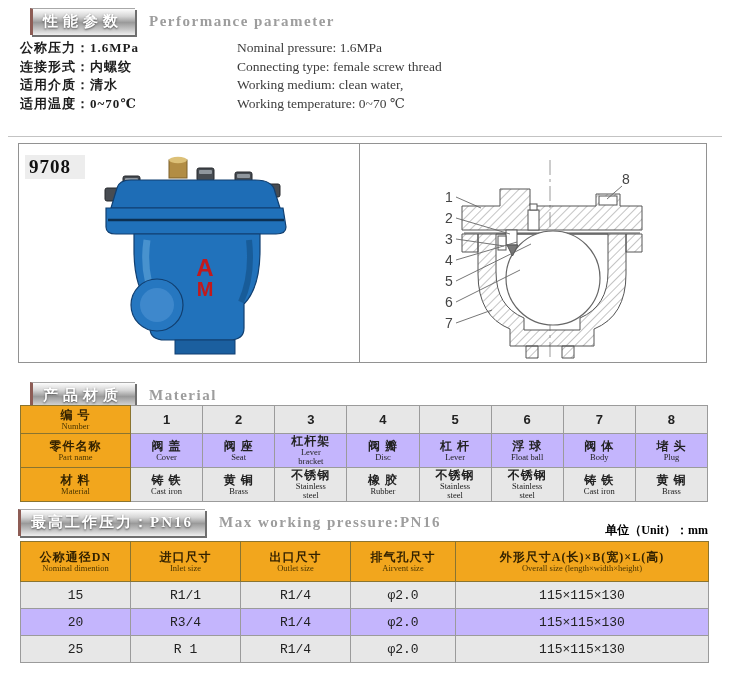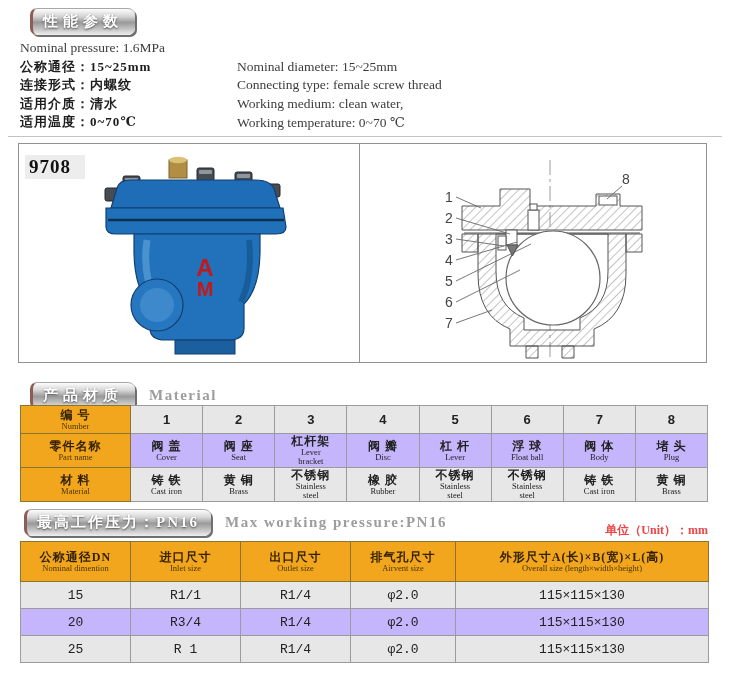--- a/index.html
+++ b/index.html
@@ -13,21 +13,20 @@
   .sec-head { position:absolute; display:flex; align-items:center; gap:14px; }
   .banner {
     display:inline-block;
     background:linear-gradient(180deg,#fdfdfd 0%,#d6d6d6 28%,#9a9a9a 52%,#c2c2c2 76%,#efefef 100%);
     border-left:3px solid #8d5c55;
     border-top:1px solid #a8a8a8;
     box-shadow:2px 2px 0 #6f6f6f;
     color:#fff; font-weight:bold; font-size:15px; letter-spacing:5px;
     padding:3px 12px 4px 10px; text-shadow:0 1px 2px rgba(70,70,70,.9);
     white-space:nowrap;
-    border-radius:7px;
   }
   .banner-en {
     font-weight:bold; font-size:15px; color:#9d9d9d; letter-spacing:1.5px; white-space:nowrap;
   }
   
   .spec-list { position:absolute; top:39px; left:20px; width:695px; }
   .spec-row { display:flex; height:18.5px; align-items:center; }
   .spec-cn { width:217px; font-weight:bold; font-size:13px; letter-spacing:1px; color:#1d1d1d; }
   .spec-en { font-size:13.5px; color:#3c3c3c; }
   .divider { position:absolute; top:136px; left:8px; width:714px; height:1px; background:#c3c3c3; }
@@ -49,39 +48,37 @@
   td.grayrow { background:#e7e7e7; }
   td.whiterow { background:#c4b5fd; }
   .cell-cn { font-weight:bold; font-size:12px; letter-spacing:1px; line-height:13px; }
   .cell-en { font-size:8.5px; line-height:9px; font-family:"Liberation Serif",serif; }
   td.orange .cell-en { color:#4a3500; }
   .num-cell { font-family:"Liberation Sans","DejaVu Sans",sans-serif; font-weight:bold; font-size:13px; color:#222; }
   .data-cell { font-family:Liberation Mono, monospace; font-size:13px; color:#222; }
   .mat-table tr { height:28px; }
   .dim-table tr.head { height:40px; }
   .dim-table tr.data { height:27px; }
-  .unit-note { position:absolute; top:522px; right:22px; font-weight:bold; font-size:12px; color:#ef4444;margin-left:12px; }
+  .unit-note { position:absolute; top:522px; right:22px; font-weight:bold; font-size:12px; color:#000000;margin-left:12px; }
   svg text { font-family:"Liberation Sans","DejaVu Sans",sans-serif; }
 </style>
 </head>
 <body>
 
 <div class="page">
 
   <div class="sec-head" style="top:8px; left:30px;">
     <span class="banner">性能参数</span>
+    <span class="banner-en">Performance parameter</span>
   </div>
 
   <div class="spec-list">
     <div class="spec-row">
+      <span class="spec-cn">公称压力：1.6MPa</span>
       <span class="spec-en">Nominal pressure: 1.6MPa</span>
-    </div>
-    <div class="spec-row">
-      <span class="spec-cn">公称通径：15~25mm</span>
-      <span class="spec-en">Nominal diameter: 15~25mm</span>
     </div>
     <div class="spec-row">
       <span class="spec-cn">连接形式：内螺纹</span>
       <span class="spec-en">Connecting type: female screw thread</span>
     </div>
     <div class="spec-row">
       <span class="spec-cn">适用介质：清水</span>
       <span class="spec-en">Working medium: clean water,</span>
     </div>
     <div class="spec-row">
@@ -299,21 +296,21 @@
         <div class="cell-en">Cast iron</div>
       </td>
       <td class="grayrow">
         <div class="cell-cn">黄 铜</div>
         <div class="cell-en">Brass</div>
       </td>
     </tr>
   </tbody>
     </table>
 
-  <div class="sec-head" style="top:509px; left:24px;">
+  <div class="sec-head" style="top:509px; left:18px;">
     <span class="banner" style="letter-spacing:2px;">最高工作压力：PN16</span>
     <span class="banner-en">Max working pressure:PN16</span>
   </div>
   <div class="unit-note">单位（Unit）：mm</div>
 
   <table class="dim-table">
     <colgroup>
       <col style="width:110px">
         <col style="width:110px">
         <col style="width:110px">

